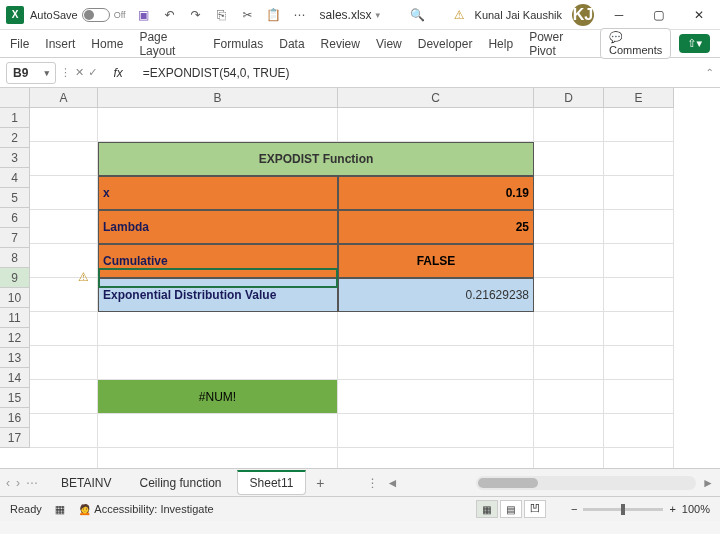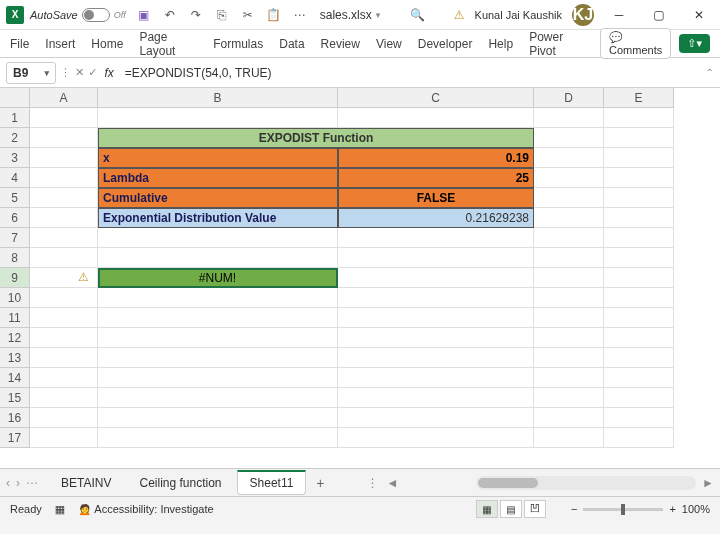--- a/index.html
+++ b/index.html
@@ -1,53 +1,53 @@
 <!DOCTYPE html>
 <html><head>
 <meta charset="utf-8">
 <style>
 * { box-sizing: border-box; margin: 0; padding: 0; font-family: 'Segoe UI', Arial, sans-serif; }
 body { width: 720px; height: 534px; background: #f5f5f5; overflow: hidden; font-size: 12px; color: #333; }
 
 .titlebar { height: 30px; background: #fff; display: flex; align-items: center; padding: 0 6px; border-bottom: 1px solid #e0e0e0; }
 .xl-icon { width: 18px; height: 18px; background: #107c41; color: #fff; display: flex; align-items: center; justify-content: center; font-weight: bold; font-size: 10px; border-radius: 2px; }
-.autosave { display: flex; align-items: center; gap: 4px; margin-left: 6px; font-size: 11px; font-style: italic; }
+.autosave { display: flex; align-items: center; gap: 4px; margin-left: 6px; font-size: 11px; }
 .toggle { width: 28px; height: 14px; border: 1px solid #888; border-radius: 8px; position: relative; background: #fff; }
 .toggle::after { content: ''; position: absolute; width: 10px; height: 10px; border-radius: 50%; background: #888; left: 1px; top: 1px; }
 .qat { display: flex; gap: 10px; margin-left: 10px; align-items: center; }
 .qat-icon { width: 16px; height: 16px; display: flex; align-items: center; justify-content: center; color: #555; cursor: pointer; }
 .filename { margin-left: 12px; font-size: 12px; display: flex; align-items: center; gap: 4px; }
 .title-right { margin-left: auto; display: flex; align-items: center; gap: 10px; }
 .avatar { width: 22px; height: 22px; border-radius: 50%; background: #8a7a3a; color: #fff; display: flex; align-items: center; justify-content: center; font-size: 16px; font-weight: bold; }
 .win-btn { width: 30px; height: 24px; display: flex; align-items: center; justify-content: center; cursor: pointer; }
 
 .ribbon { height: 28px; background: #fff; display: flex; align-items: center; padding: 0 10px; gap: 16px; border-bottom: 1px solid #d0d0d0; }
 .ribbon-tab { font-size: 12px; color: #444; cursor: pointer; }
 .rib-right { margin-left: auto; display: flex; align-items: center; gap: 8px; justify-content: flex-end; }
 .comments-btn { border: 1px solid #ccc; border-radius: 4px; padding: 2px 8px; font-size: 11px; cursor: pointer; background: #fff; }
 .share-btn { background: #107c41; color: #fff; padding: 3px 8px; border-radius: 4px; font-size: 11px; cursor: pointer; }
 
 .formula-bar { height: 30px; background: #fff; display: flex; align-items: center; border-bottom: 1px solid #d0d0d0; padding: 2px 6px; gap: 4px; }
 .namebox { width: 50px; height: 22px; border: 1px solid #ccc; border-radius: 3px; display: flex; align-items: center; padding: 0 6px; font-weight: bold; font-size: 12px; background: #fff; }
 .namebox::after { content: '▾'; margin-left: auto; font-size: 9px; color: #666; }
 .fx-icons { display: flex; gap: 4px; align-items: center; color: #888; font-size: 11px; }
-.fx-label { font-style: italic; margin: 0 3px; font-size: 12px; }
+.fx-label { font-style: italic; margin: 0 12px; font-size: 12px; }
 .formula-input { flex: 1; font-size: 12px; padding: 0 4px; }
 .fb-expand { color: #888; font-size: 10px; cursor: pointer; }
 
 .grid-area { position: relative; height: 380px; background: #fff; overflow: hidden; }
 .corner { position: absolute; left: 0; top: 0; width: 30px; height: 20px; background: #f0f0f0; border-right: 1px solid #ccc; border-bottom: 1px solid #ccc; }
 .col-headers { position: absolute; left: 30px; top: 0; height: 20px; display: flex; }
 .col-h { background: #f0f0f0; border-right: 1px solid #ccc; border-bottom: 1px solid #ccc; display: flex; align-items: center; justify-content: center; font-size: 12px; color: #555; }
 .row-headers { position: absolute; left: 0; top: 20px; width: 30px; }
 .row-h { height: 20px; background: #f0f0f0; border-right: 1px solid #ccc; border-bottom: 1px solid #ccc; display: flex; align-items: center; justify-content: center; font-size: 12px; color: #555; }
 .row-h.sel { background: #d4e8d4; }
 
 .cells { position: absolute; left: 30px; top: 20px; }
-.row { display: flex; height: 20px; }
+.row { display: flex; height: 34px; }
 .cell { border-right: 1px solid #e0e0e0; border-bottom: 1px solid #e0e0e0; padding: 0 4px; display: flex; align-items: center; font-size: 12px; overflow: hidden; white-space: nowrap; }
 .cA { width: 68px; } .cB { width: 240px; } .cC { width: 196px; } .cD { width: 70px; } .cE { width: 70px; }
 
 .hdr-cell { background: #a9d08e; font-weight: bold; justify-content: center; border: 1px solid #555; }
 .lbl-cell { background: #ed7d31; font-weight: bold; border: 1px solid #555; color: #1a1a5a; }
 .val-cell { background: #ed7d31; font-weight: bold; border: 1px solid #555; justify-content: flex-end; color: #000000; }
 .val-cell.ctr { justify-content: center; }
 .blue-lbl { background: #bdd7ee; font-weight: bold; border: 1px solid #555; color: #1a1a5a; }
 .blue-val { background: #bdd7ee; border: 1px solid #555; justify-content: flex-end; }
 .err-cell { background: #70ad47; justify-content: center; color: #000000; }

